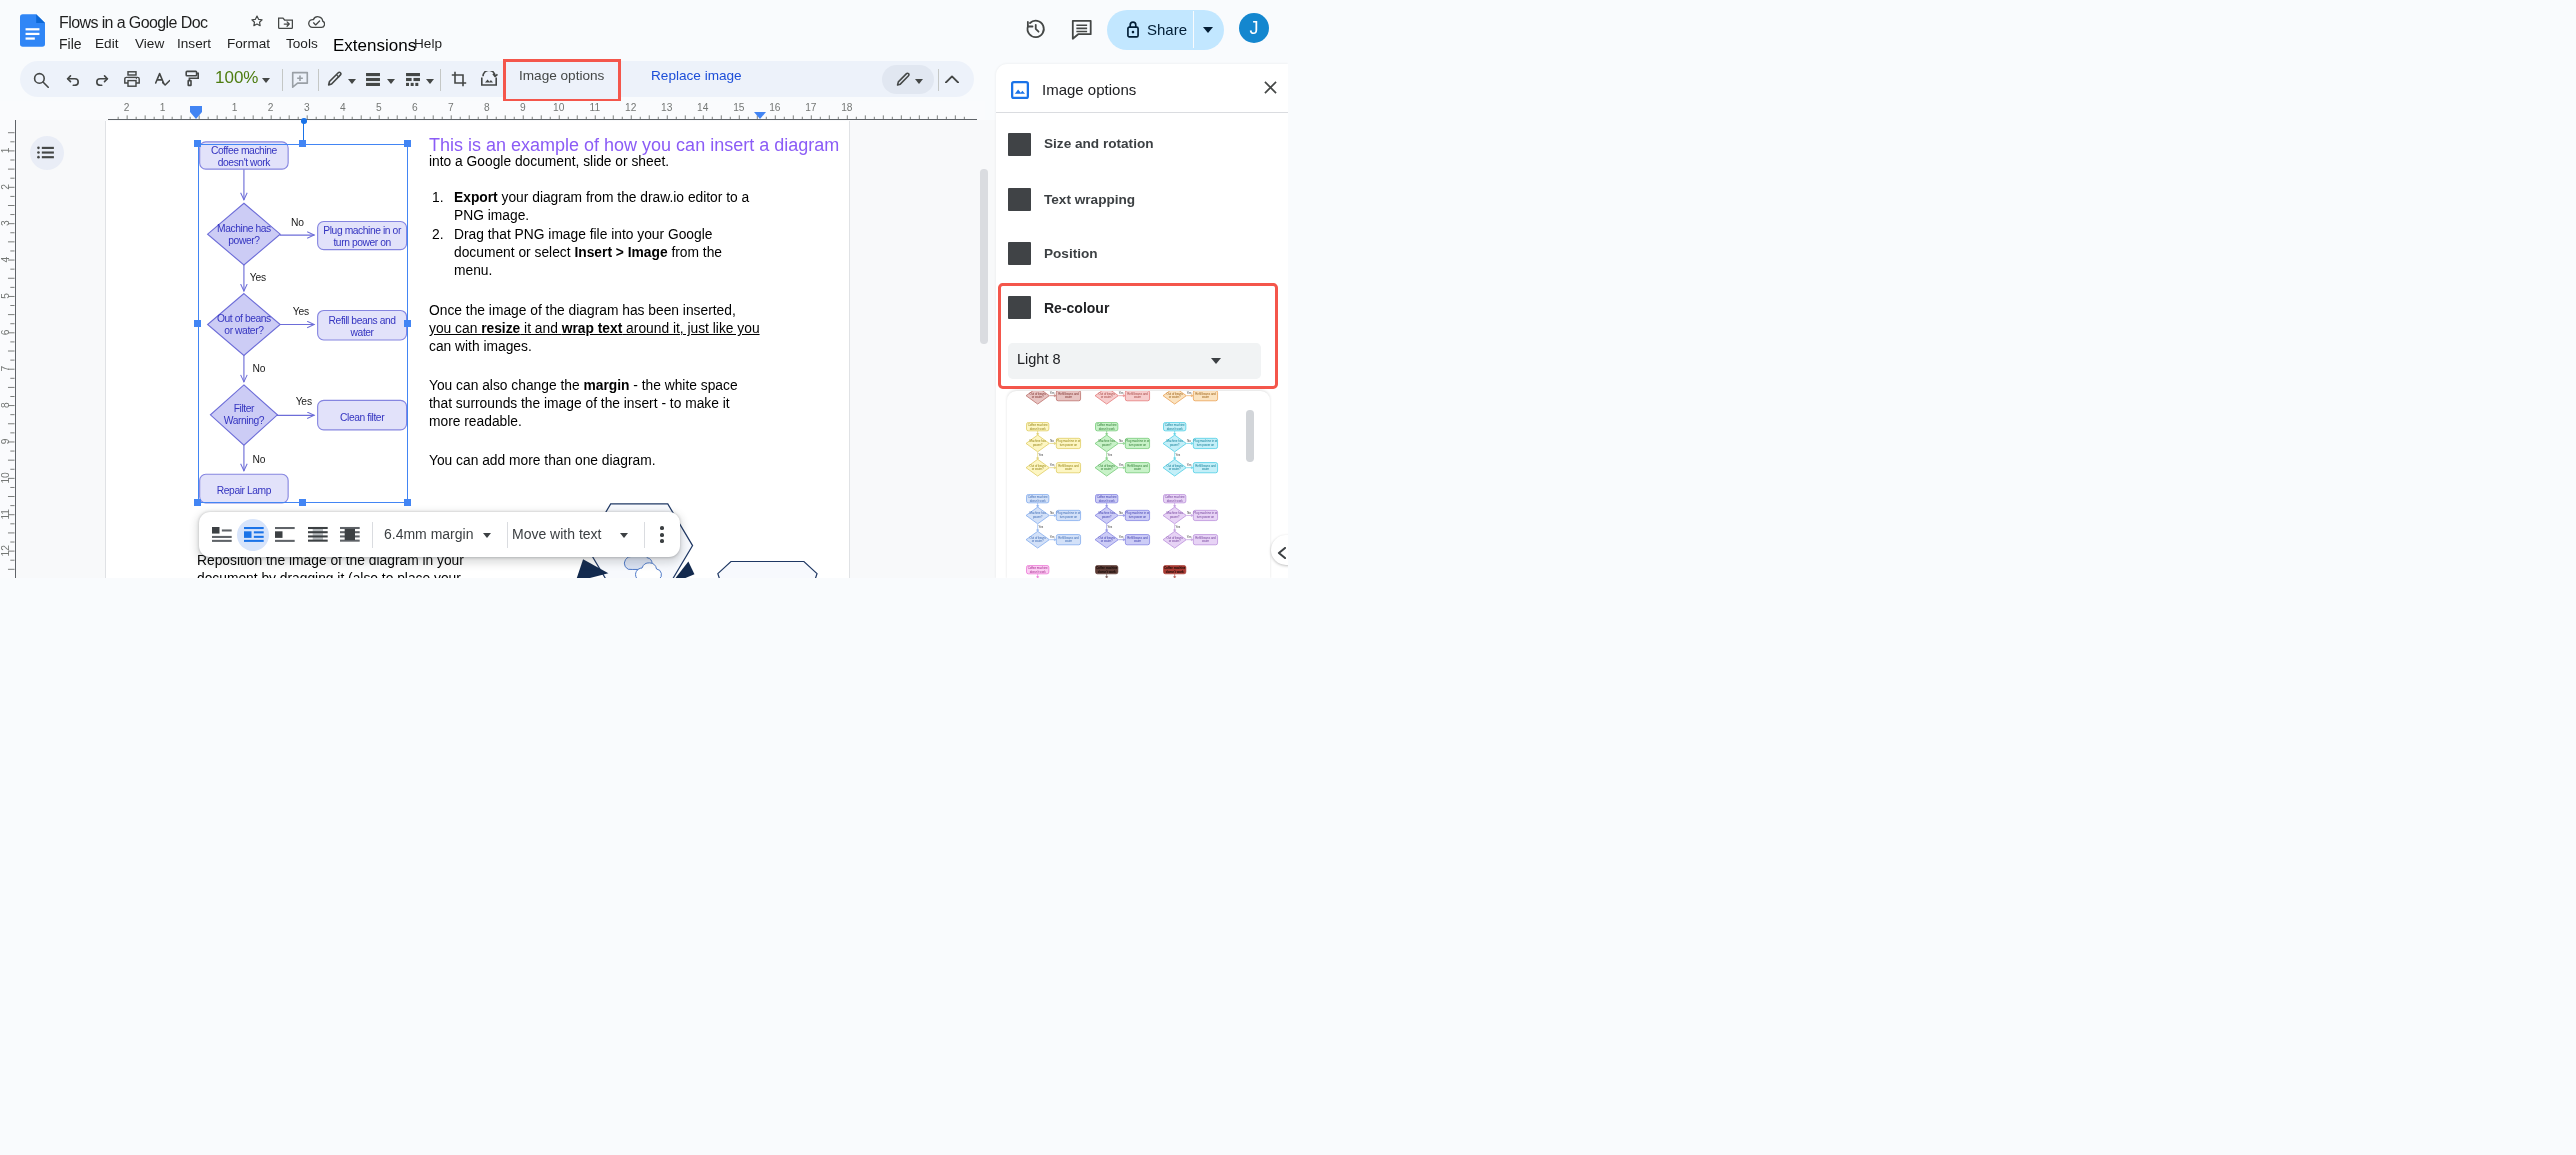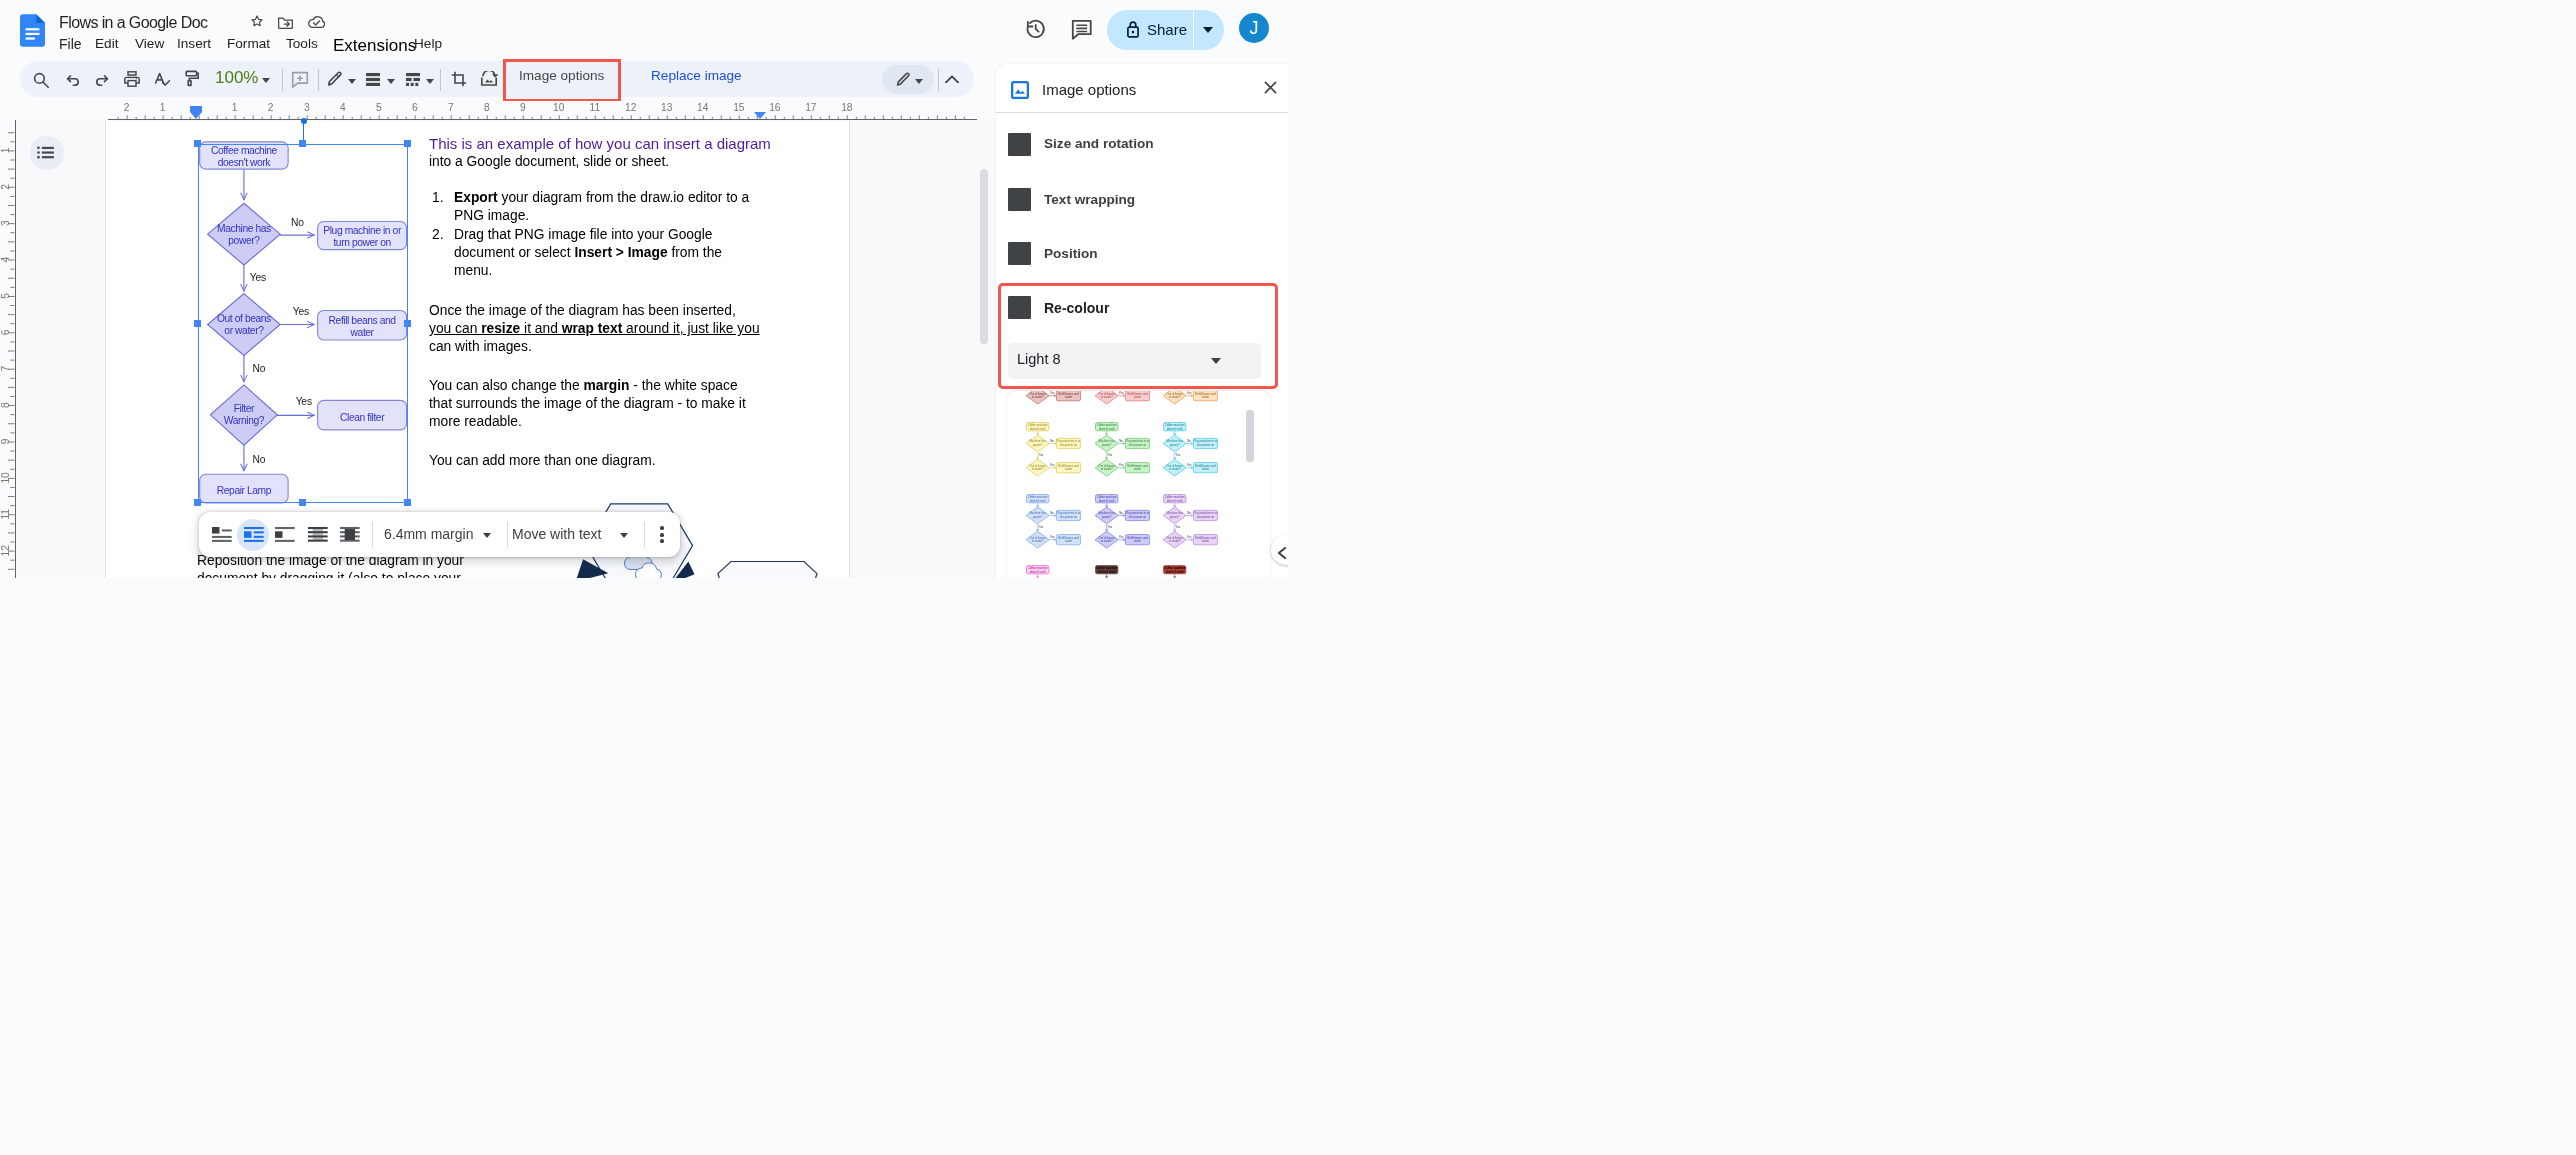--- a/index.html
+++ b/index.html
@@ -389,34 +389,34 @@
 </svg>
 <div class="abs" style="left:198px;top:144px;width:210px;height:359px;border:1.1px solid #4285f4;"></div>
 <div class="abs" style="left:194px;top:140px;width:6.7px;height:6.7px;background:#4285f4;"></div>
 <div class="abs" style="left:299px;top:140px;width:6.7px;height:6.7px;background:#4285f4;"></div>
 <div class="abs" style="left:404px;top:140px;width:6.7px;height:6.7px;background:#4285f4;"></div>
 <div class="abs" style="left:194px;top:320px;width:6.7px;height:6.7px;background:#4285f4;"></div>
 <div class="abs" style="left:404px;top:320px;width:6.7px;height:6.7px;background:#4285f4;"></div>
 <div class="abs" style="left:194px;top:499px;width:6.7px;height:6.7px;background:#4285f4;"></div>
 <div class="abs" style="left:299px;top:499px;width:6.7px;height:6.7px;background:#4285f4;"></div>
 <div class="abs" style="left:404px;top:499px;width:6.7px;height:6.7px;background:#4285f4;"></div>
-<div class="abs nw" style="left:429px;top:135px;font-size:15px;color:#4c1d95;text-align:right;">This is an example of how you can insert a diagram</div>
+<div class="abs nw" style="left:429px;top:135px;font-size:18px;color:#8b5cf6;text-align:right;">This is an example of how you can insert a diagram</div>
 <div class="abs nw" style="left:429px;top:154px;font-size:13.8px;color:#000;">into a Google document, slide or sheet.</div>
 <div class="abs nw" style="left:432px;top:190px;font-size:13.8px;color:#000;">1.</div>
 <div class="abs nw" style="left:454px;top:190px;font-size:13.8px;color:#000;"><b>Export</b> your diagram from the draw.io editor to a</div>
 <div class="abs nw" style="left:454px;top:208px;font-size:13.8px;color:#000;">PNG image.</div>
 <div class="abs nw" style="left:432px;top:227px;font-size:13.8px;color:#000;">2.</div>
 <div class="abs nw" style="left:454px;top:227px;font-size:13.8px;color:#000;">Drag that PNG image file into your Google</div>
 <div class="abs nw" style="left:454px;top:245px;font-size:13.8px;color:#000;">document or select <b>Insert &gt; Image</b> from the</div>
 <div class="abs nw" style="left:454px;top:263px;font-size:13.8px;color:#000;">menu.</div>
 <div class="abs nw" style="left:429px;top:303px;font-size:13.8px;color:#000;">Once the image of the diagram has been inserted,</div>
 <div class="abs nw" style="left:429px;top:321px;font-size:13.8px;color:#000;text-decoration:underline;">you can <b>resize</b> it and <b>wrap text</b> around it, just like you</div>
 <div class="abs nw" style="left:429px;top:339px;font-size:13.8px;color:#000;">can with images.</div>
 <div class="abs nw" style="left:429px;top:378px;font-size:13.8px;color:#000;">You can also change the <b>margin</b> - the white space</div>
-<div class="abs nw" style="left:429px;top:396px;font-size:13.8px;color:#000;">that surrounds the image of the diagram - to make it</div>
+<div class="abs nw" style="left:429px;top:396px;font-size:13.8px;color:#000;">that surrounds the image of the insert - to make it</div>
 <div class="abs nw" style="left:429px;top:414px;font-size:13.8px;color:#000;">more readable.</div>
 <div class="abs nw" style="left:429px;top:453px;font-size:13.8px;color:#000;">You can add more than one diagram.</div>
 <div class="abs nw" style="left:197px;top:553px;font-size:13.8px;color:#000;">Reposition the image of the diagram in your</div>
 <div class="abs nw" style="left:197px;top:571px;font-size:13.8px;color:#000;">document by dragging it (also to place your</div>
 <svg class="abs" style="left:468px;top:487px" width="393" height="91" viewBox="0 0 420 97">
 <g fill="#f7f9fd" stroke="#1f3864" stroke-width="1.3">
 <polygon points="126,62.5 152.5,18 213.5,18 240,62.5 213.5,107 152.5,107"></polygon>
 <polygon points="267,92.5 281,79.5 359,79.5 373,92.5 359,135 281,135"></polygon>
 <polygon points="-10,160 16,115 77,115 103.5,160 77,204 16,204"></polygon>
 <line x1="113" y1="105" x2="135" y2="84.5"></line>

